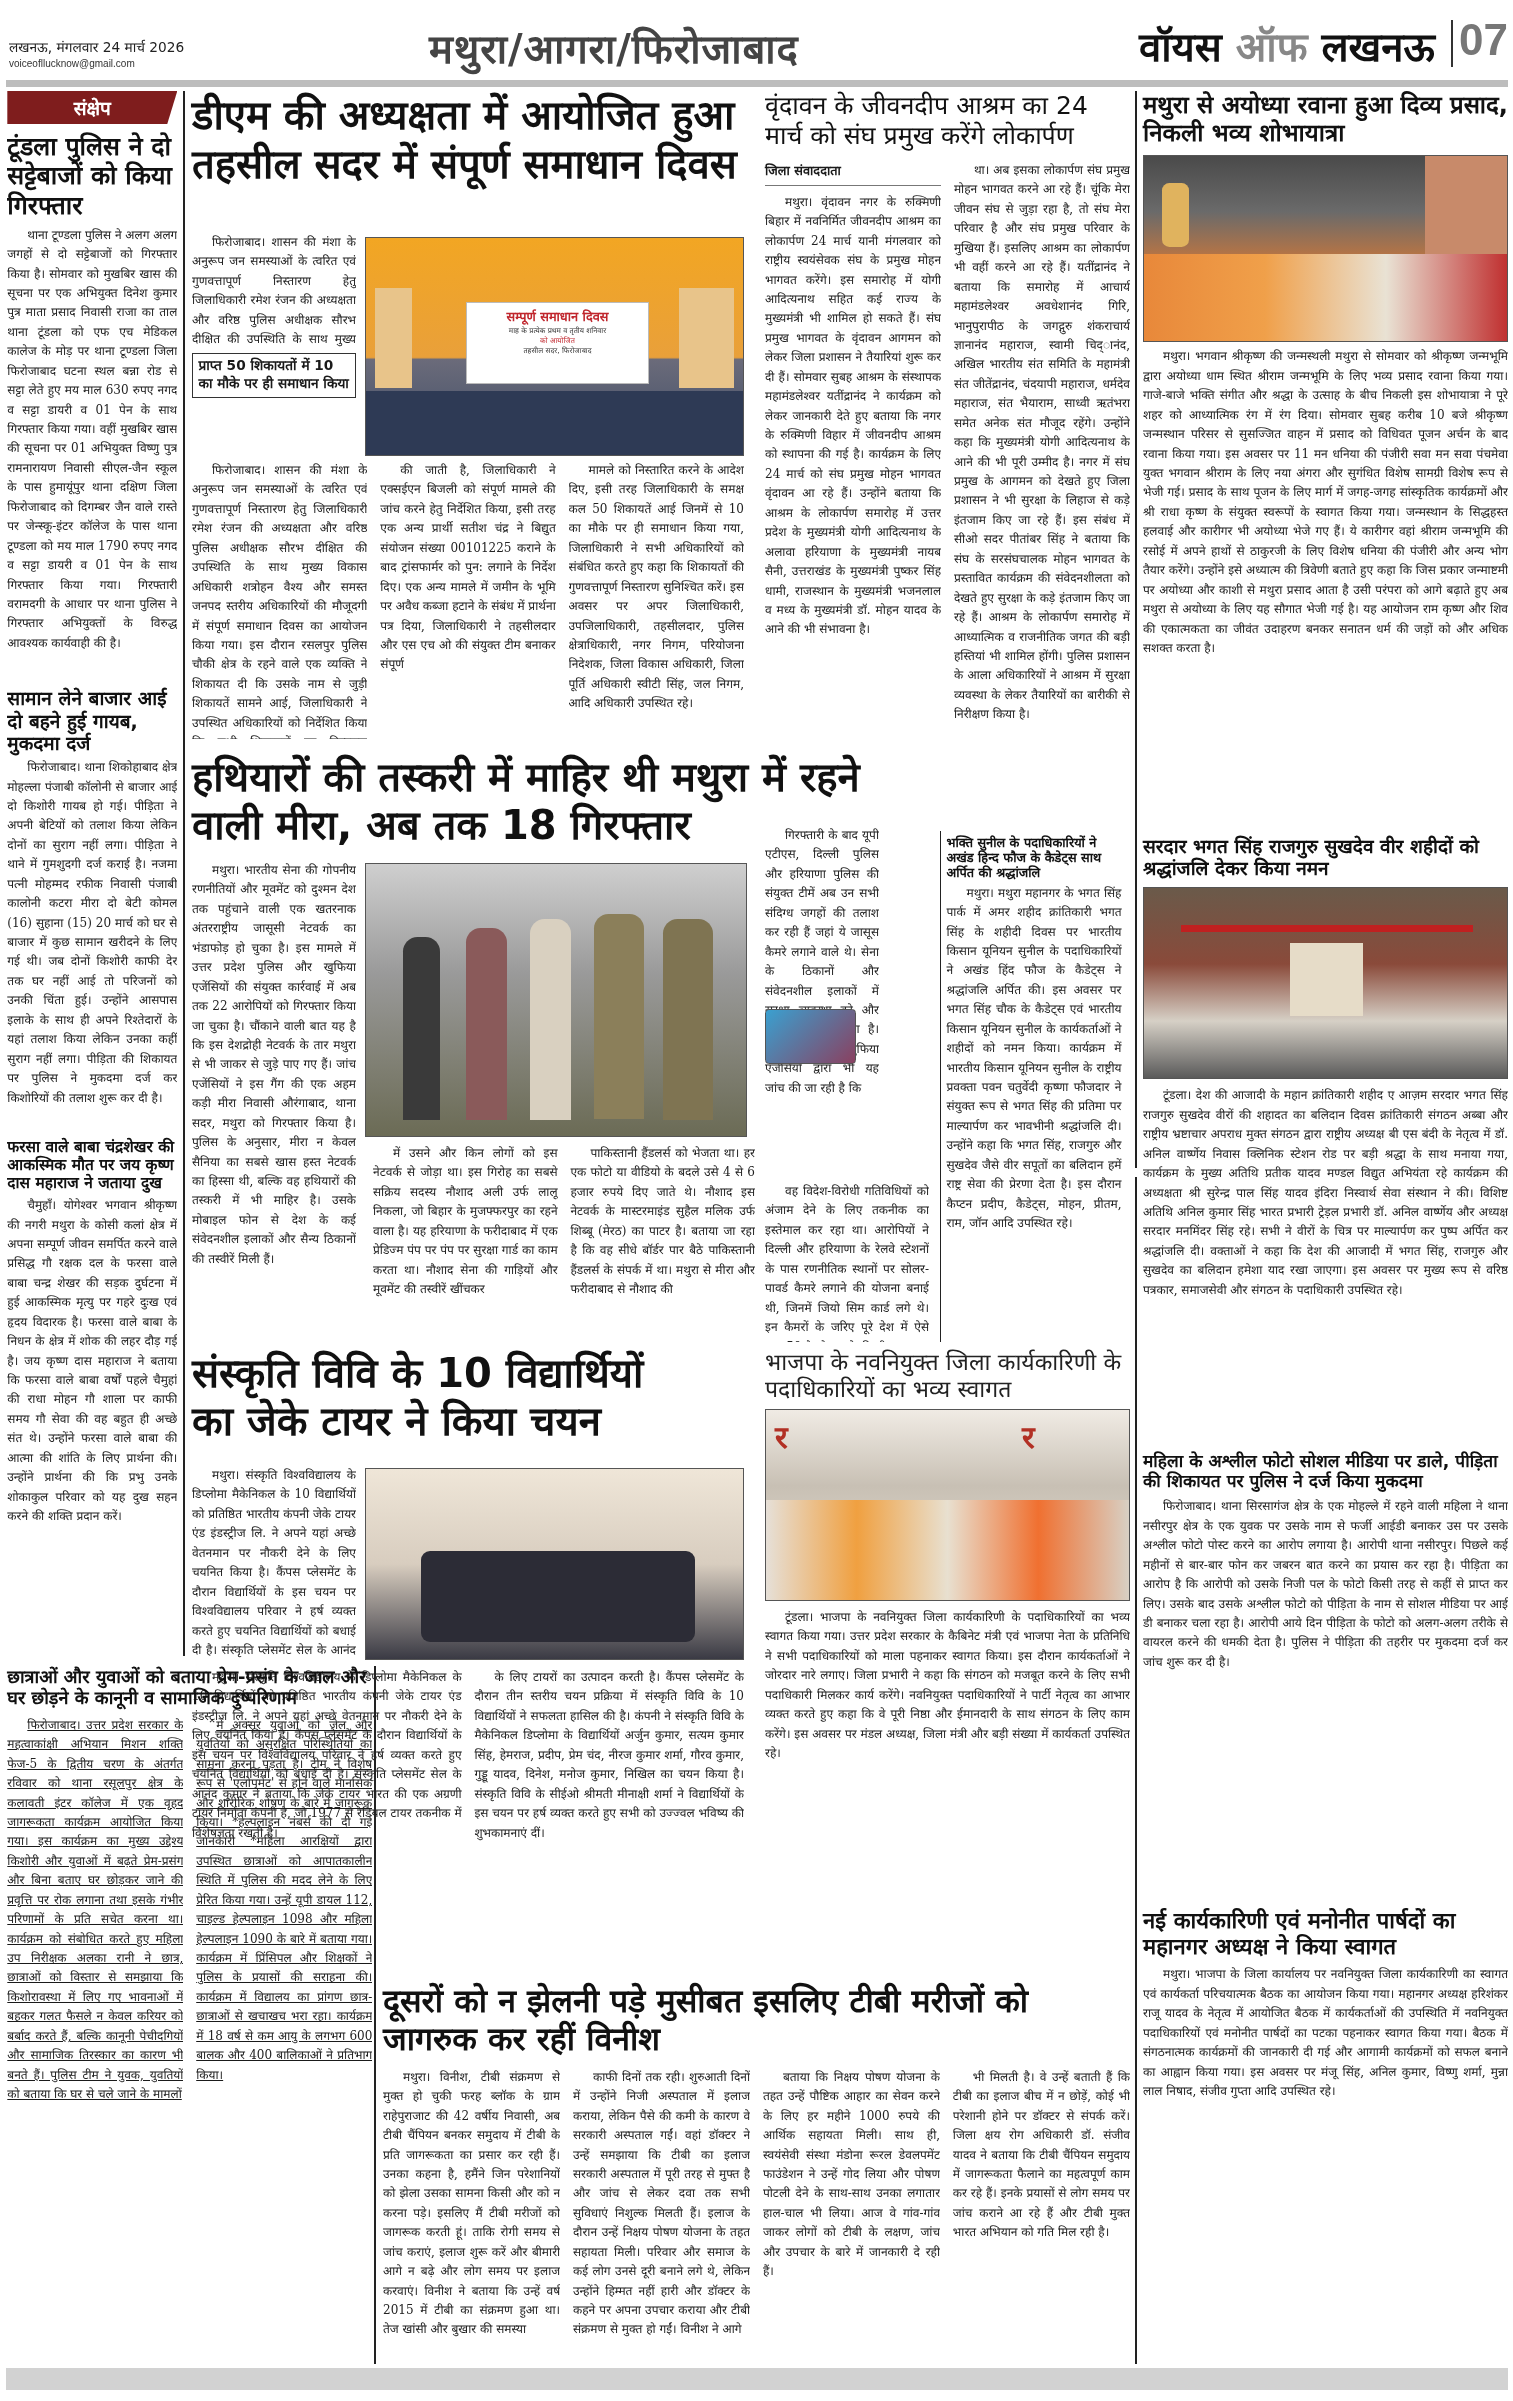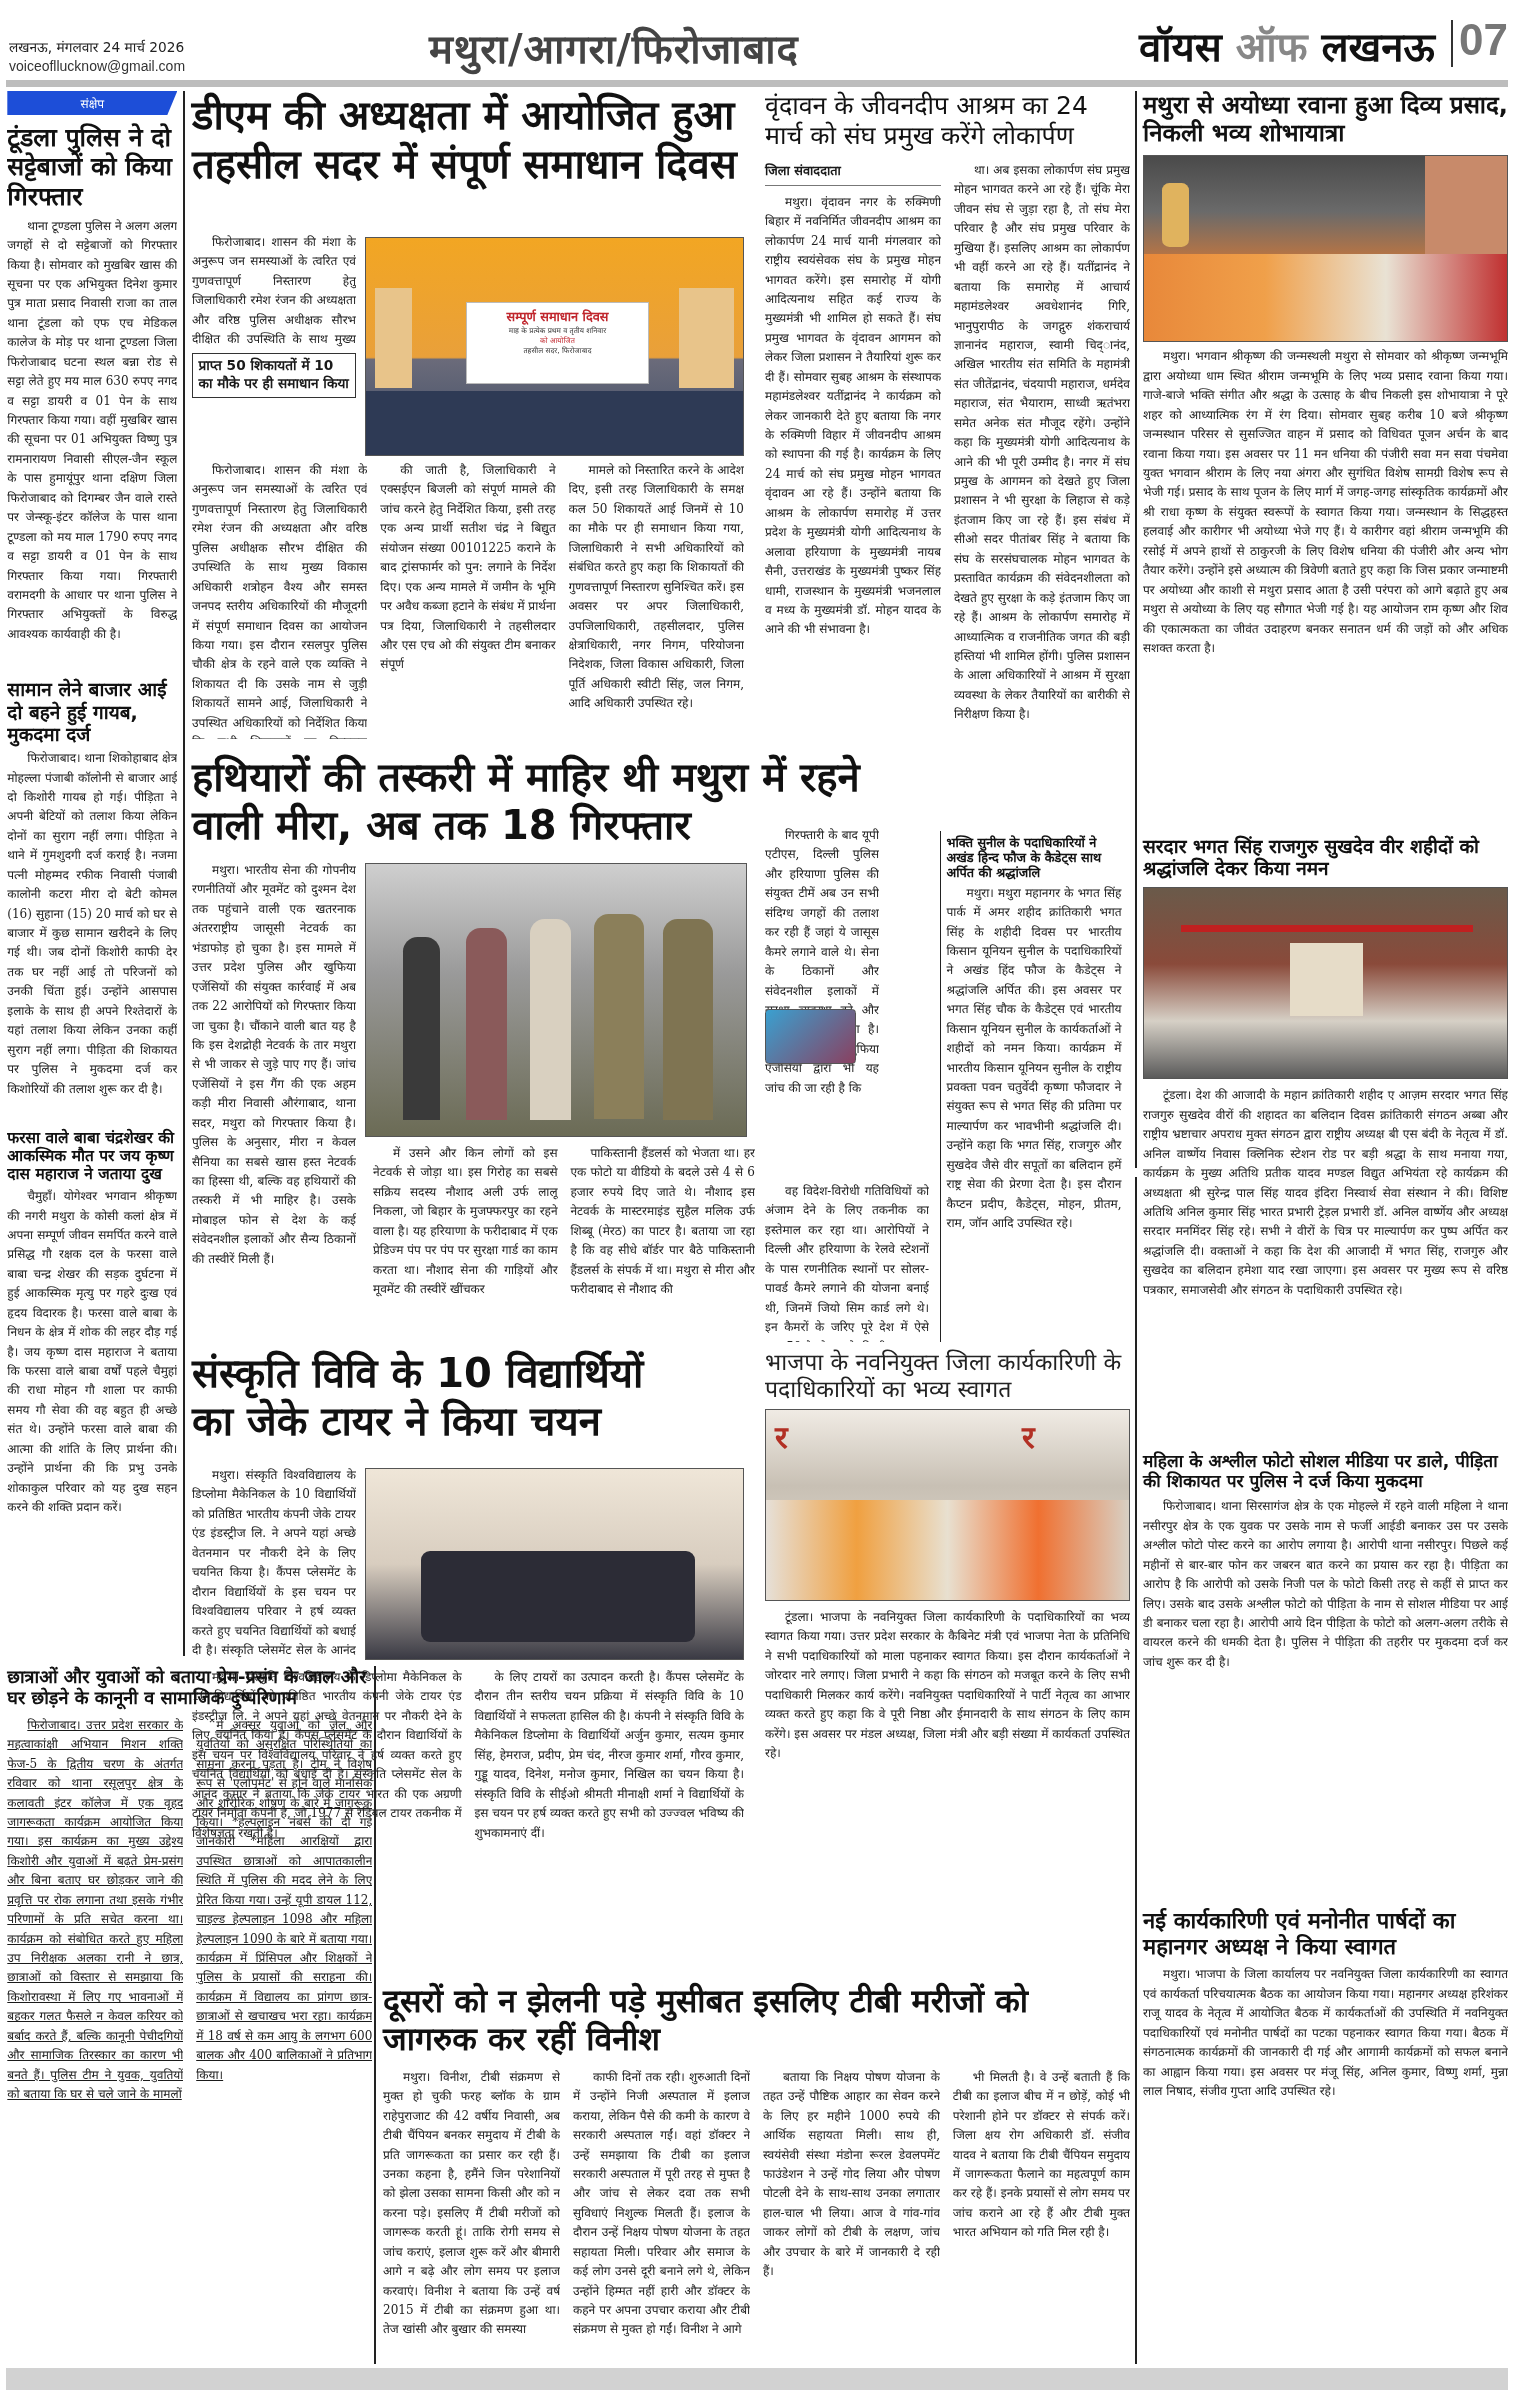--- a/index.html
+++ b/index.html
@@ -1,28 +1,28 @@
 <!DOCTYPE html>
 <html style="font-size:14.6px"><head>
 <meta charset="utf-8">
 <style>
   * { box-sizing: border-box; margin: 0; padding: 0; }
   body { width: 1513px; height: 2401px; background: #ffffff; font-family: "DejaVu Sans", sans-serif; color: #1a1a1a; position: relative; overflow: hidden; }
   .abs { position: absolute; }
   .masthead-date { left: 9px; top: 37px; font-size: 13.7px; color: #222; }
-  .masthead-email { left: 9px; top: 58px; font-size: 14px; color: #333; font-family: "Liberation Sans", sans-serif; text-align: right; }
+  .masthead-email { left: 9px; top: 58px; font-size: 10px; color: #333; font-family: "Liberation Sans", sans-serif; text-align: right; }
   .masthead-section { left: 429px; top: 20px; font-size: 40px; font-weight: bold; color: #444; letter-spacing: 0.9px; }
   .masthead-brand { left: 1139px; top: 18px; font-size: 40px; font-weight: bold; color: #111; }
   .masthead-brand .gray { color: #888; }
   .masthead-sep { left: 1451px; top: 20px; width: 1.8px; height: 47px; background: #333; }
   .masthead-page { left: 1459px; top: 14.6px; font-size: 44px; font-weight: bold; color: #777; font-family: "Liberation Sans", sans-serif; }
   .top-rule { left: 5.5px; top: 80px; width: 1502px; height: 7.3px; background: #bdbdbd; }
   .bottom-rule { left: 5.5px; top: 2368px; width: 1502px; height: 22px; background: #d2d2d2; }
   .vrule { width: 1.8px; background: #222; }
-  .label-bar { background: #1d4ed8; color: #fff; font-size: 12px; text-align: center; padding: 3.7px 0; clip-path: polygon(0 0, 100% 0, 94% 100%, 0 100%); }
+  .label-bar { background: #7f1d1d; color: #fff; font-size: 19px; text-align: center; padding: 3.7px 0; clip-path: polygon(0 0, 100% 0, 94% 100%, 0 100%); font-weight: bold; }
   .hl { font-weight: bold; color: #111; line-height: 1.18; }
   .body-text { font-size: 12px; line-height: 1.62; text-align: justify; color: #222; font-family: "DejaVu Serif", serif; overflow: hidden; }
   .body-text p { text-indent: 20px; margin-bottom: 1.8px; }
   .cols { display: flex; gap: 12.8px; }
   .cols > div { flex: 1; }
   .photo { border: 0.9px solid #555; overflow: hidden; position: relative; }
   .byline { font-size: 12.8px; font-weight: bold; border-bottom: 1.8px solid #777; padding-bottom: 5.5px; margin-bottom: 7.3px; }
   .callout { border: 1.8px solid #333; font-size: 13.7px; font-weight: bold; padding: 3.7px 5.5px; line-height: 1.3; }
 </style>
 </head>

